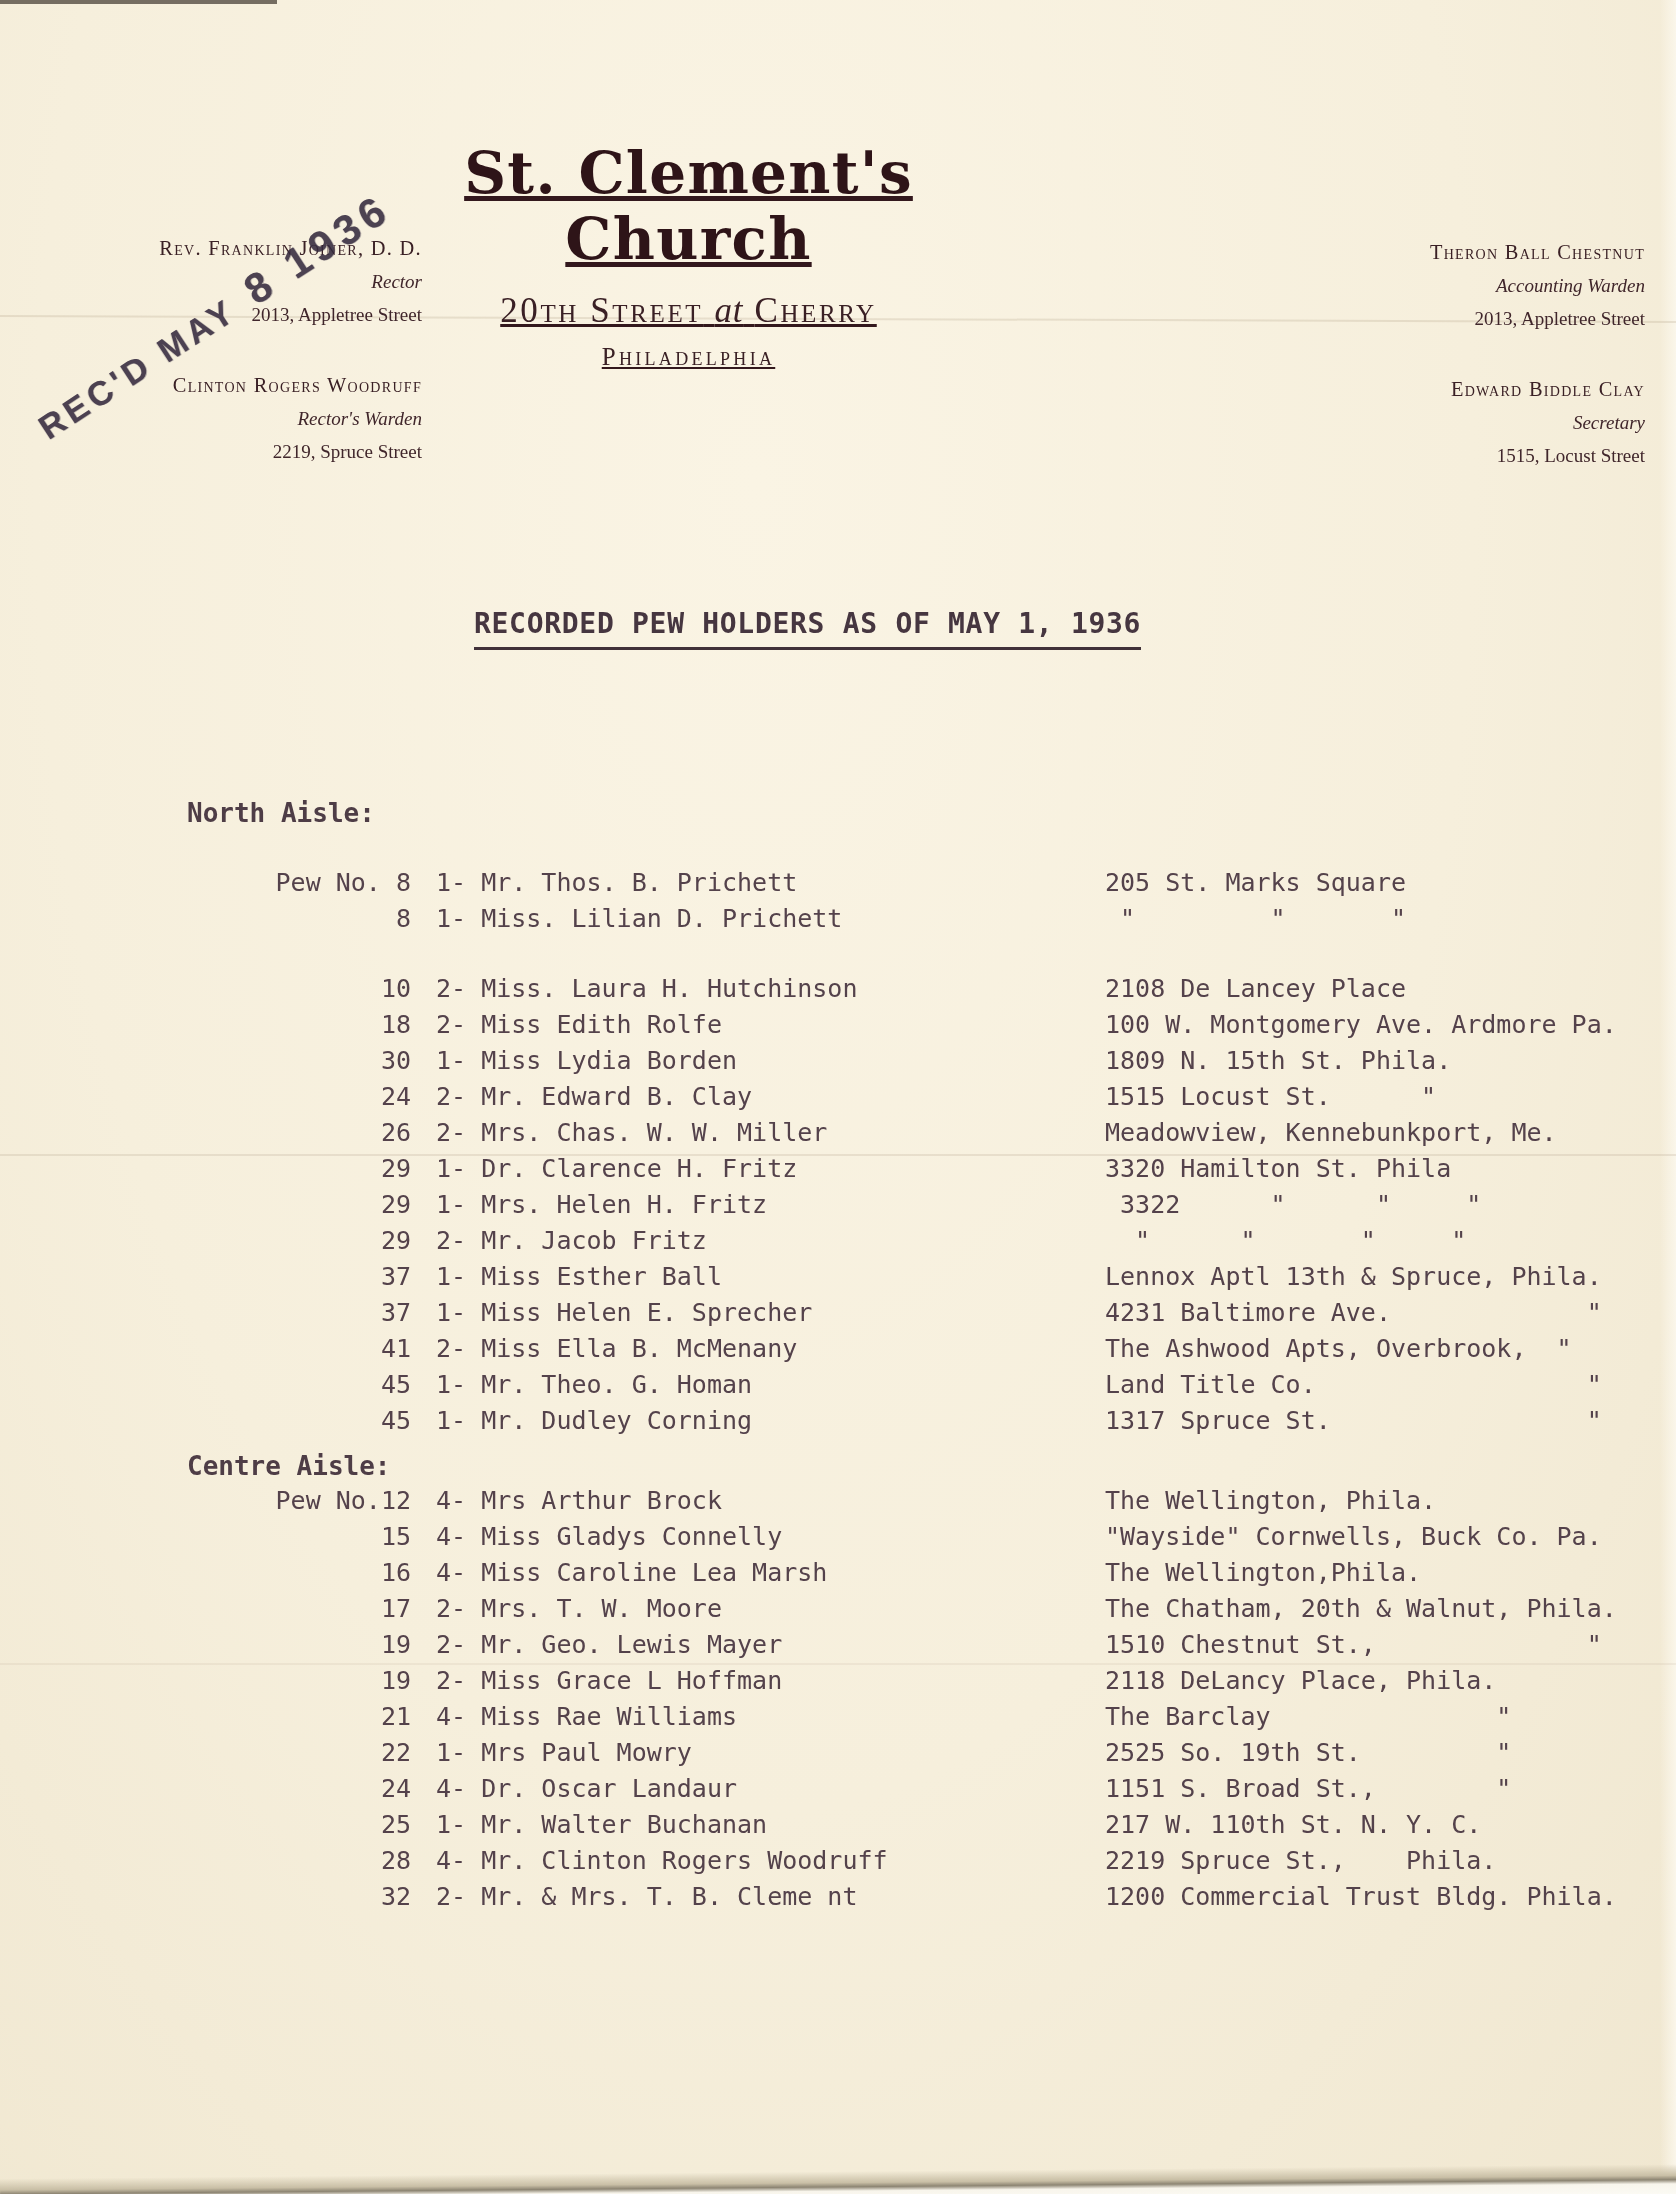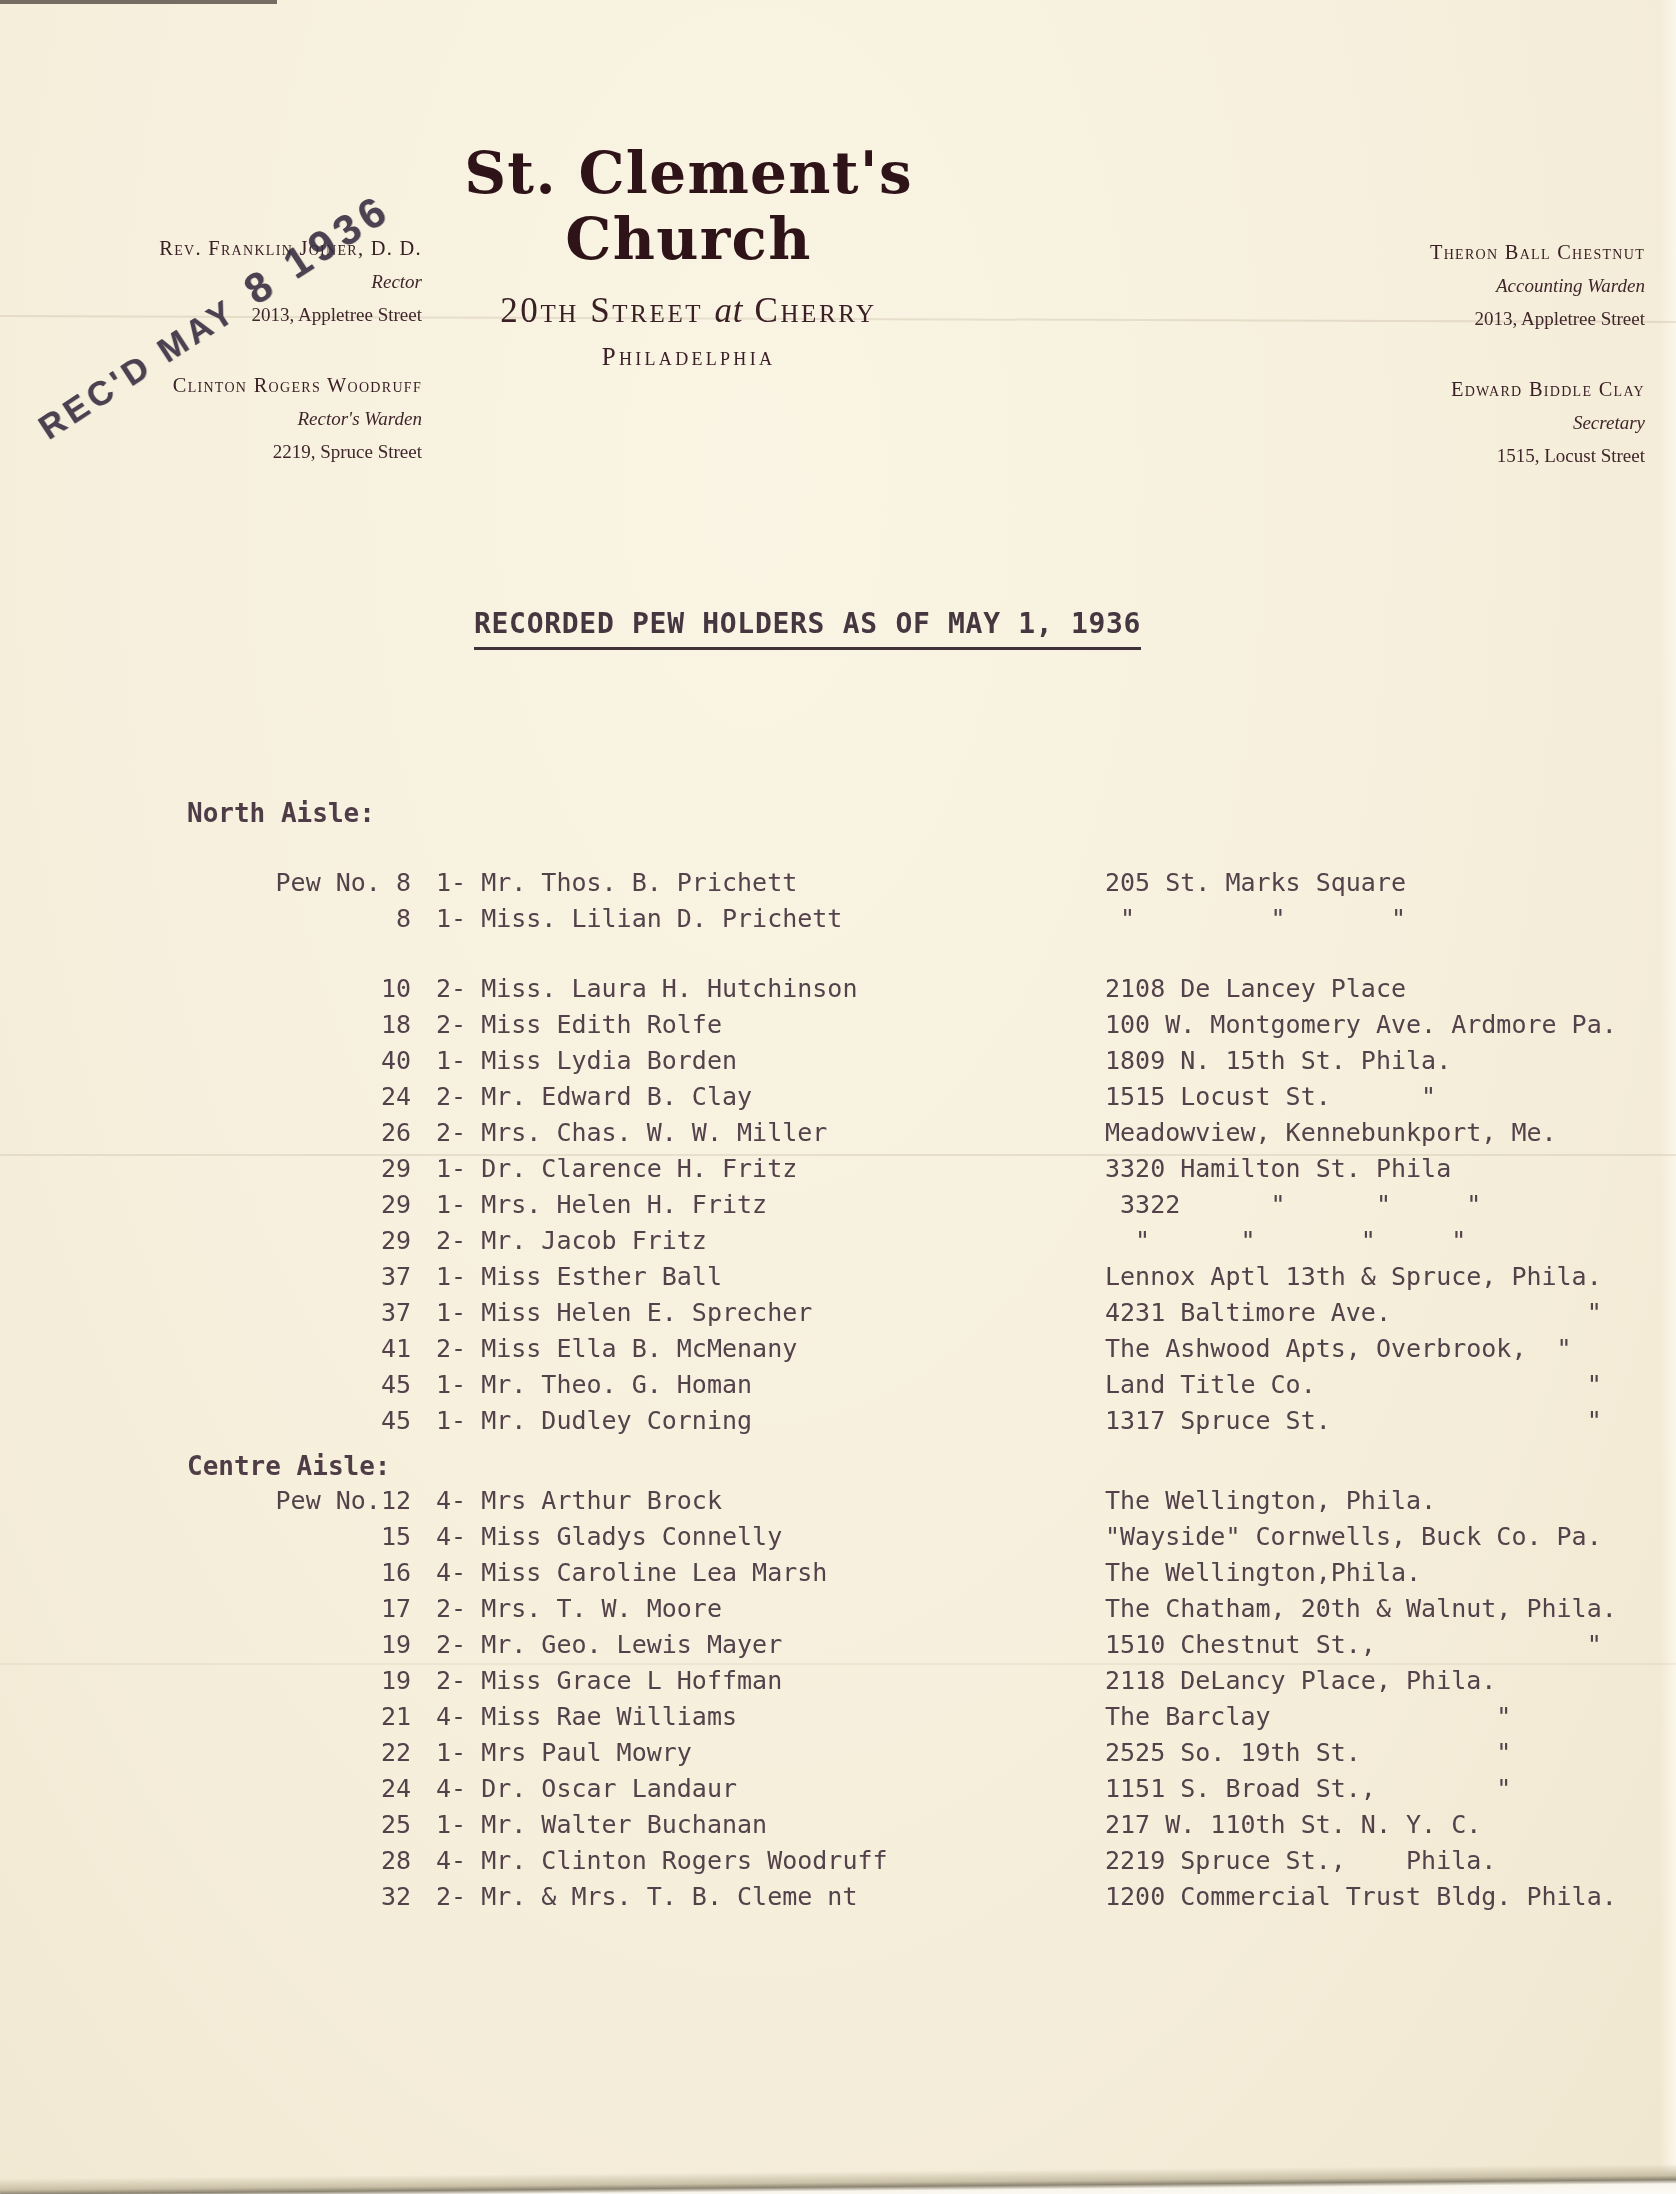--- a/index.html
+++ b/index.html
@@ -16,21 +16,21 @@
   .edge-bottom { position:absolute; left:0; top:2164px; width:100%; height:30px;
     background:linear-gradient(to bottom, rgba(210,200,175,0) 0%, #c9bfa6 38%, #8d8573 52%, #f8f5ec 66%, #fbfaf4 100%);
     transform:rotate(-0.5deg); transform-origin:right center; }
   .crease { position:absolute; left:0; width:100%; height:2px; }
   .crease-1 { top:318px; background:rgba(170,150,125,.22); transform:rotate(.2deg); }
   .crease-2 { top:1154px; background:rgba(160,140,118,.18); }
   .crease-3 { top:1663px; background:rgba(170,152,128,.12); }
 
   
   .lh { font-family:"Liberation Serif", serif; color:#33181d; }
-  .lh-center { position:absolute; left:425px; top:140px; width:527px; text-align:center; }
+  .lh-center { position:absolute; left:425px; top:140px; width:527px; text-align:center;text-decoration:underline; }
   .church-name { font-family:"DejaVu Serif", serif; font-weight:bold; font-size:58px; line-height:66px; letter-spacing:1.3px; color:#2e1418; }
   .street-line { margin-top:18.5px; font-size:35px; font-variant:small-caps; letter-spacing:2.6px; color:#3a2025; }
   .street-line .at { font-style:italic; font-variant:normal; letter-spacing:0.7px; }
   .city-line { margin-top:12px; font-size:25px; font-variant:small-caps; letter-spacing:3.3px; color:#3a2025; }
 
   .officers { position:absolute; width:369px; text-align:right; }
   .officers-left { left:53px; top:232px; }
   .officers-right { left:1276px; top:236px; }
   .officer { margin-bottom:38px; }
   .officer-name { font-size:20.4px; line-height:33px; font-variant:small-caps; letter-spacing:1.3px; color:#3a2025; }
@@ -108,21 +108,21 @@
   </div>
 
   <div class="doc-title">RECORDED PEW HOLDERS AS OF MAY 1, 1936</div>
 
   <div class="section-heading heading-north">North Aisle:</div>
   <div class="rows rows-north">
       <div class="row"><span class="col-pew">Pew No. 8</span><span class="col-holder">1- Mr. Thos. B. Prichett</span><span class="col-address">205 St. Marks Square</span></div>
       <div class="row gap"><span class="col-pew">8</span><span class="col-holder">1- Miss. Lilian D. Prichett</span><span class="col-address"> "         "       "</span></div>
       <div class="row"><span class="col-pew">10</span><span class="col-holder">2- Miss. Laura H. Hutchinson</span><span class="col-address">2108 De Lancey Place</span></div>
       <div class="row"><span class="col-pew">18</span><span class="col-holder">2- Miss Edith Rolfe</span><span class="col-address">100 W. Montgomery Ave. Ardmore Pa.</span></div>
-      <div class="row"><span class="col-pew">40</span><span class="col-holder">1- Miss Lydia Borden</span><span class="col-address">1809 N. 15th St. Phila.</span></div>
+      <div class="row"><span class="col-pew">30</span><span class="col-holder">1- Miss Lydia Borden</span><span class="col-address">1809 N. 15th St. Phila.</span></div>
       <div class="row"><span class="col-pew">24</span><span class="col-holder">2- Mr. Edward B. Clay</span><span class="col-address">1515 Locust St.      "</span></div>
       <div class="row"><span class="col-pew">26</span><span class="col-holder">2- Mrs. Chas. W. W. Miller</span><span class="col-address">Meadowview, Kennebunkport, Me.</span></div>
       <div class="row"><span class="col-pew">29</span><span class="col-holder">1- Dr. Clarence H. Fritz</span><span class="col-address">3320 Hamilton St. Phila</span></div>
       <div class="row"><span class="col-pew">29</span><span class="col-holder">1- Mrs. Helen H. Fritz</span><span class="col-address"> 3322      "      "     "</span></div>
       <div class="row"><span class="col-pew">29</span><span class="col-holder">2- Mr. Jacob Fritz</span><span class="col-address">  "      "       "     "</span></div>
       <div class="row"><span class="col-pew">37</span><span class="col-holder">1- Miss Esther Ball</span><span class="col-address">Lennox Aptl 13th &amp; Spruce, Phila.</span></div>
       <div class="row"><span class="col-pew">37</span><span class="col-holder">1- Miss Helen E. Sprecher</span><span class="col-address">4231 Baltimore Ave.             "</span></div>
       <div class="row"><span class="col-pew">41</span><span class="col-holder">2- Miss Ella B. McMenany</span><span class="col-address">The Ashwood Apts, Overbrook,  "</span></div>
       <div class="row"><span class="col-pew">45</span><span class="col-holder">1- Mr. Theo. G. Homan</span><span class="col-address">Land Title Co.                  "</span></div>
       <div class="row"><span class="col-pew">45</span><span class="col-holder">1- Mr. Dudley Corning</span><span class="col-address">1317 Spruce St.                 "</span></div>

